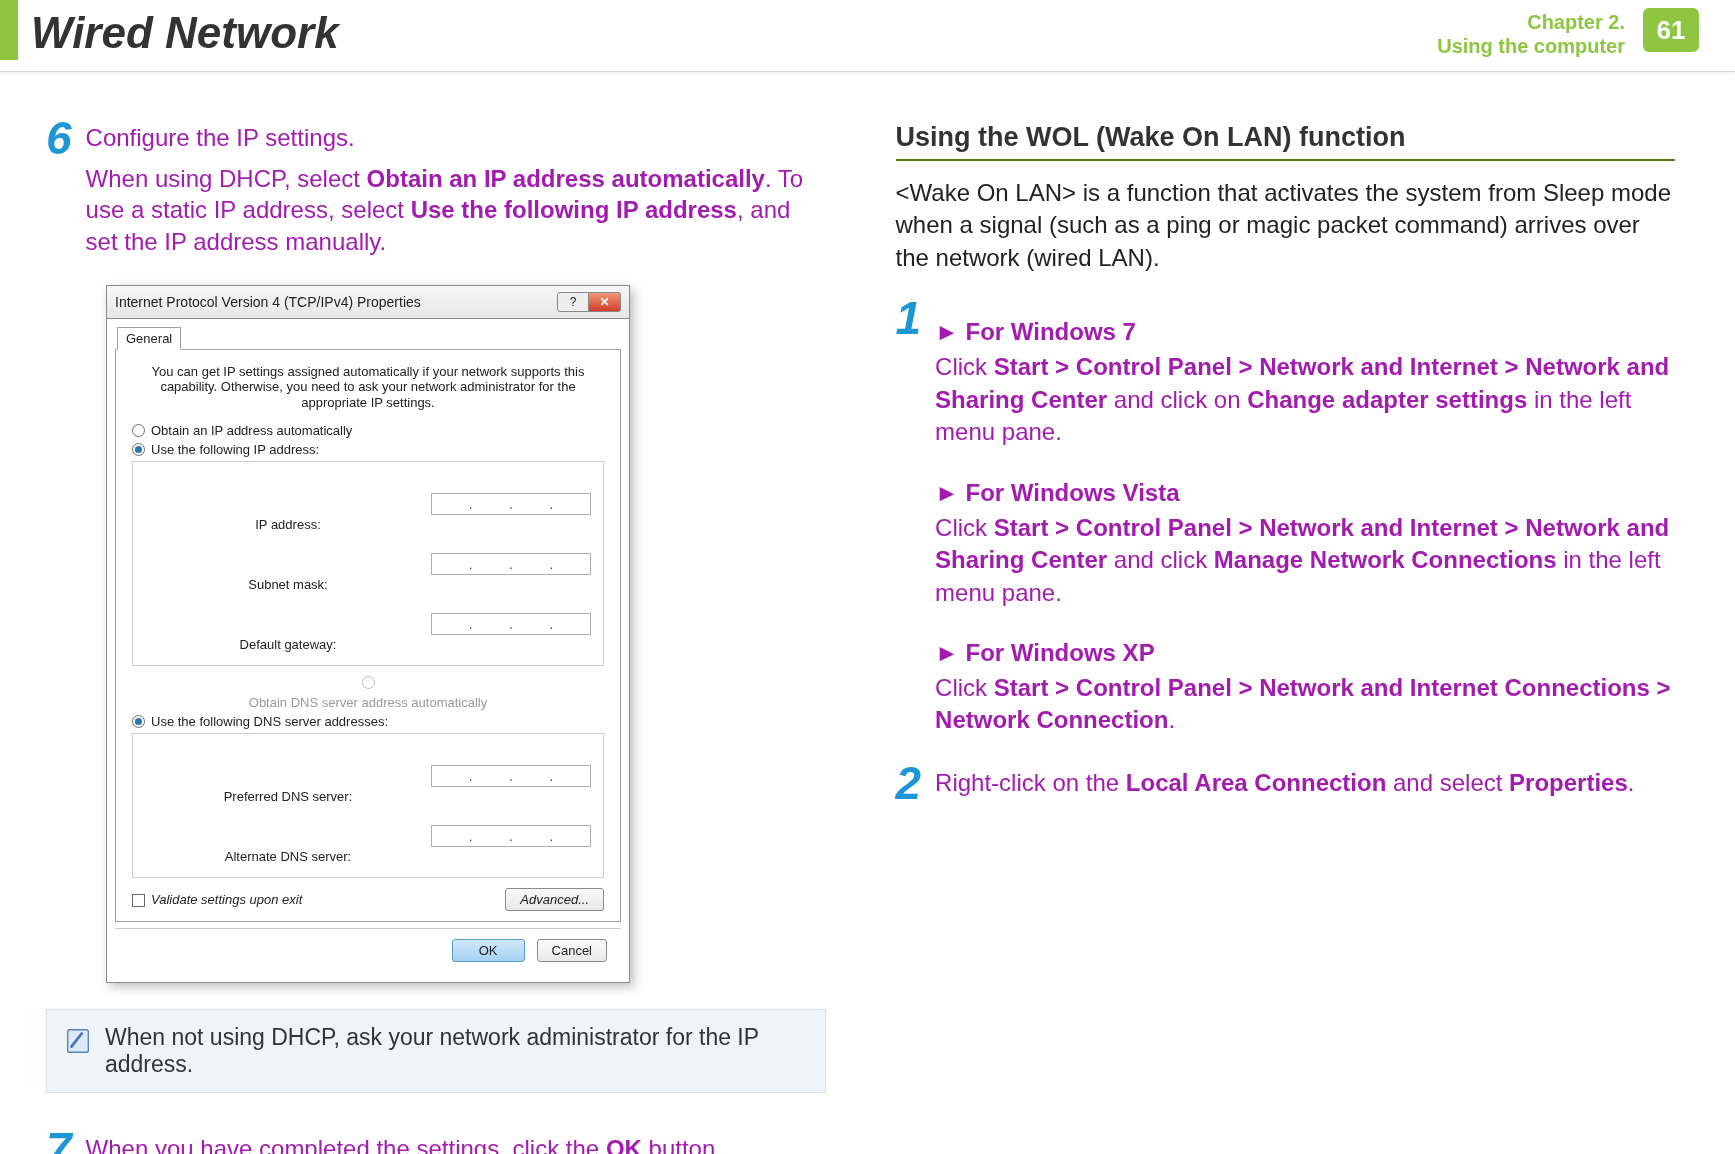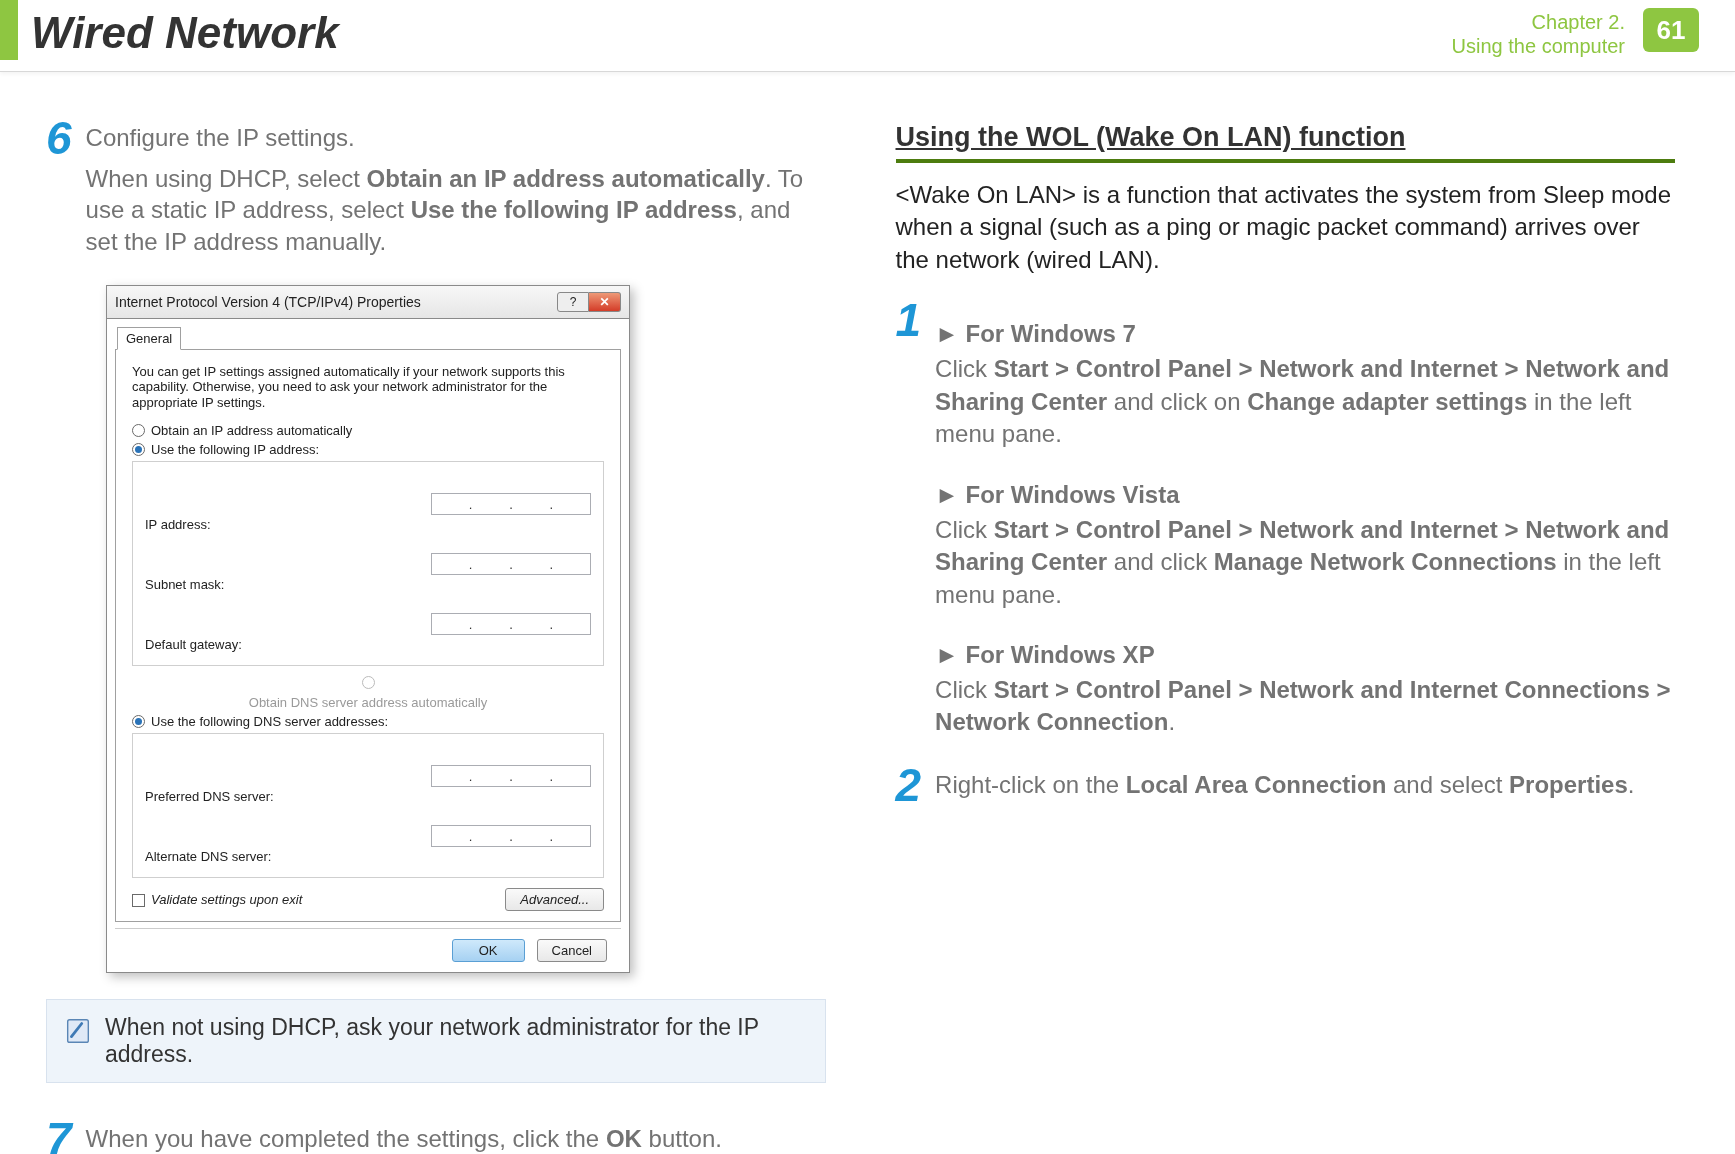--- a/index.html
+++ b/index.html
@@ -30,21 +30,21 @@
     font-size: 44px;
     font-weight: 700;
     font-style: italic;
     color: #333;
   }
   .chapter-block {
     position: absolute;
     right: 110px;
     top: 10px;
     text-align: right;
-    font-weight: 400;
+    font-weight: 700;
     color: #8ec641;
     line-height: 1.2;
   }
   .chapter-line1 { font-size: 20px; }
   .chapter-line2 { font-size: 20px; }
   .page-num {
     position: absolute;
     right: 36px; top: 8px;
     width: 56px; height: 44px;
     background: #8ec641;
@@ -63,21 +63,21 @@
   .step { display: flex; gap: 14px; margin-bottom: 18px; }
   .step-num {
     font-size: 46px;
     font-weight: 700;
     font-style: italic;
     color: #1e96d6;
     line-height: .9;
     flex: 0 0 auto;
     margin-top: -4px;
   }
-  .step-body { font-size: 24px; line-height: 1.3; color: #737373; }
+  .step-body { font-size: 24px; line-height: 1.3; color: #a21caf; }
   .step-body p { margin: 0 0 10px 0; }
   .step-body b { font-weight: 700; }
   .note-box {
     margin-top: 26px;
     background: #eef4fa;
     border: 1px solid #d8e2ee;
     padding: 14px 16px;
     display: flex;
     align-items: flex-start;
     gap: 12px;
@@ -86,24 +86,23 @@
   }
   .note-icon {
     width: 30px; height: 30px;
     flex: 0 0 auto;
     margin-top: 2px;
   }
   .h3-underline {
     font-size: 27px;
     font-weight: 700;
     color: #333;
-    border-bottom: 4px solid #4d7c0f;
+    border-bottom: 2px solid #4d7c0f;
     padding-bottom: 6px;
     margin: 0 0 16px 0;
-    text-decoration: underline;
   }
   .body-text { font-size: 24px; line-height: 1.35; margin: 0 0 28px 0; }
   .sub { margin-top: 14px; }
   .sub-lead { font-weight: 700; font-size: 24px; }
   .sub-body { font-size: 24px; line-height: 1.35; margin-top: 4px; }
 
   
   .dialog-wrap {
     margin: 16px 0 0 60px;
     width: 524px;
@@ -133,21 +132,22 @@
   .winbtn.close {
     background: linear-gradient(#e97,#d43c28);
     color: #fff;
     border-radius: 0 3px 3px 0;
     border-left: none;
     font-weight: 700;
   }
   .dlg-body {
     border: 1px solid #8a8a8a;
     background: #fff;
-    padding: 2px 2px 0 2px;
+    padding: 2px 2px 10px 2px;
+    text-align: center;
   }
   .tab {
     border: 1px solid #a0a0a0;
     width: 64px;
     padding: 3px 8px;
     background: #fff;
     margin: 6px 0 0 8px;
     border-bottom: 1px solid #fff;
     position: relative;
     z-index: 2;

